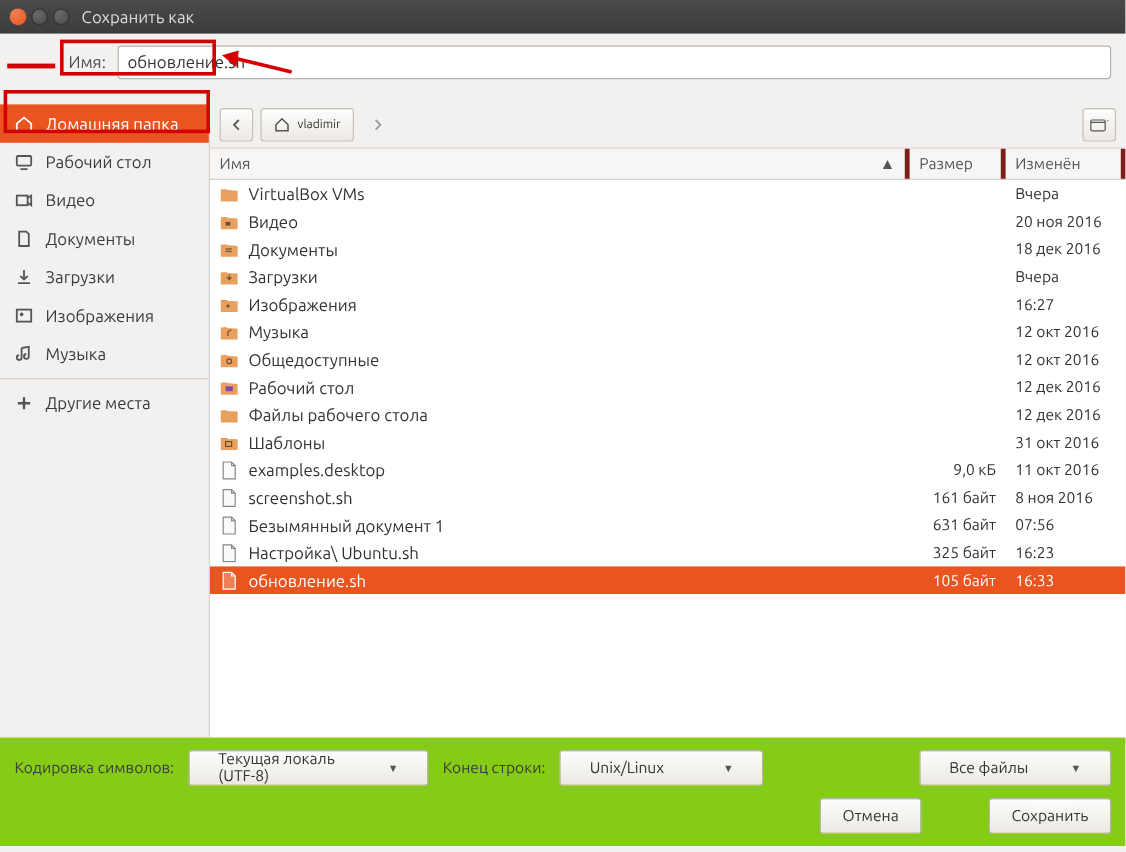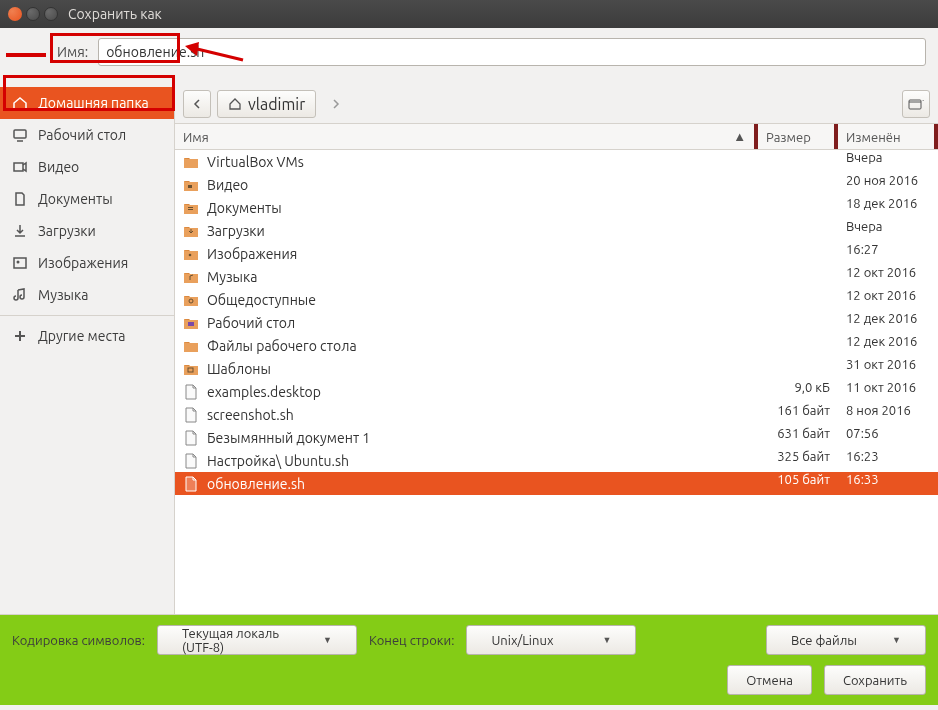--- a/index.html
+++ b/index.html
@@ -28,42 +28,42 @@
 .sidebar .item { height: 32px; display: flex; align-items: center; gap: 10px; padding: 0 12px; font-size: 14px; color: #3c3c3c; cursor: pointer; }
 .sidebar .item.active { background: #e95420; color: #fff; }
 .sidebar .item .icn { width: 16px; height: 16px; display: flex; align-items: center; justify-content: center; }
 .sidebar .sep { height: 1px; background: #d6d2cc; margin: 4px 0; }
 
 .main { flex: 1; display: flex; flex-direction: column; background: #fff; }
 
 .pathbar { height: 40px; background: #f2f1f0; border-bottom: 1px solid #d6d2cc; display: flex; align-items: center; padding: 0 8px; gap: 6px; }
 .pathbtn { height: 28px; border: 1px solid #c4c0b9; background: linear-gradient(#fdfdfc,#ece9e4); border-radius: 3px; display: flex; align-items: center; justify-content: center; cursor: pointer; color: #555; }
 .pathbtn.sq { width: 28px; }
-.pathbtn.loc { padding: 0 10px; gap: 6px; font-size: 16px; color: #333; }
+.pathbtn.loc { padding: 0 10px; gap: 6px; font-size: 10px; color: #333; }
 .spacer { flex: 1; }
 
 .cols { height: 26px; display: flex; border-bottom: 1px solid #d6d2cc; font-size: 13px; color: #555; background: #f7f6f5; }
 .cols .col { display: flex; align-items: center; padding: 0 8px; border-right: 4px solid #7f1d1d; }
 .cols .c1 { flex: 1; justify-content: space-between; }
 .cols .c2 { width: 80px; text-align: center; }
 .cols .c3 { width: 100px; }
 
 .filelist { flex: 1; overflow: auto; }
-.row { height: 23px; display: flex; font-size: 14px; color: #333; cursor: pointer; }
+.row { height: 23px; display: flex; align-items: center; font-size: 14px; color: #333; cursor: pointer; }
 .row.selected { background: #e95420; color: #fff; }
 .row .fc1 { flex: 1; display: flex; align-items: center; gap: 8px; padding-left: 8px; }
 .row .fc2 { width: 80px; text-align: right; padding-right: 8px; font-size: 13px; }
 .row .fc3 { width: 100px; padding-left: 8px; font-size: 13px; }
 .ficon { width: 16px; height: 16px; flex-shrink: 0; }
 
 .bottom { border-top: 1px solid #d6d2cc; padding: 10px 12px; display: flex; flex-direction: column; gap: 10px; background: #84cc16; }
 .brow { display: flex; align-items: center; gap: 12px; font-size: 13px; color: #3c3c3c; }
 .combo { height: 30px; border: 1px solid #b8b4ad; background: linear-gradient(#fdfdfc,#ece9e4); border-radius: 3px; display: flex; align-items: center; padding: 0 24px; gap: 8px; cursor: pointer; font-size: 13px; color: #333;}
 .combo .tri { font-size: 9px; color: #555; }
-.btn { height: 30px; border: 1px solid #b8b4ad; background: linear-gradient(#fdfdfc,#ece9e4); border-radius: 3px; padding: 0 18px; display: flex; align-items: center; font-size: 13px; cursor: pointer; color: #333; }
+.btn { height: 30px; border: 1px solid #b8b4ad; background: linear-gradient(#fdfdfc,#ece9e4); border-radius: 3px; padding: 0 18px; display: flex; align-items: center; font-size: 13px; cursor: pointer; color: #333; margin-left: 44px; }
 
 svg { display: block; }
 </style>
 </head>
 <body>
 
 <div class="titlebar">
   <span class="wbtn close"></span>
   <span class="wbtn min"></span>
   <span class="wbtn max"></span>

